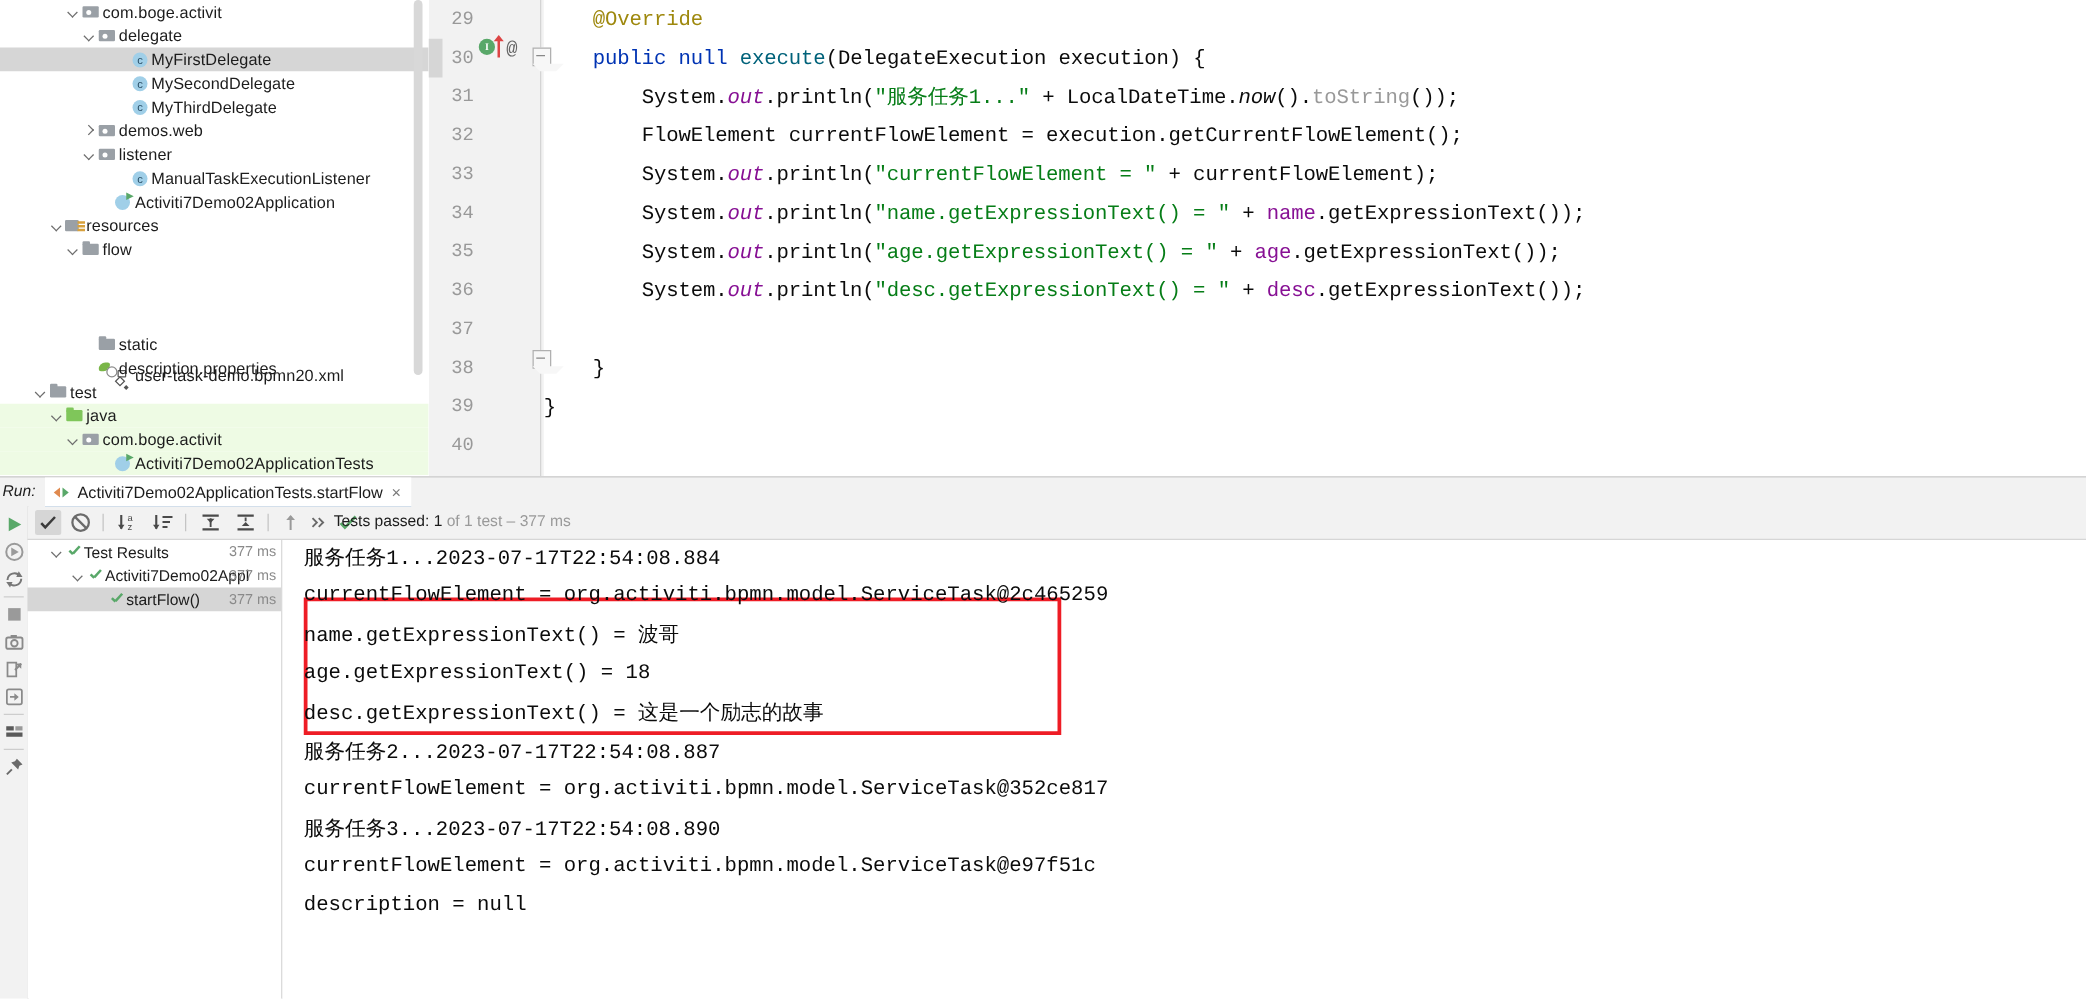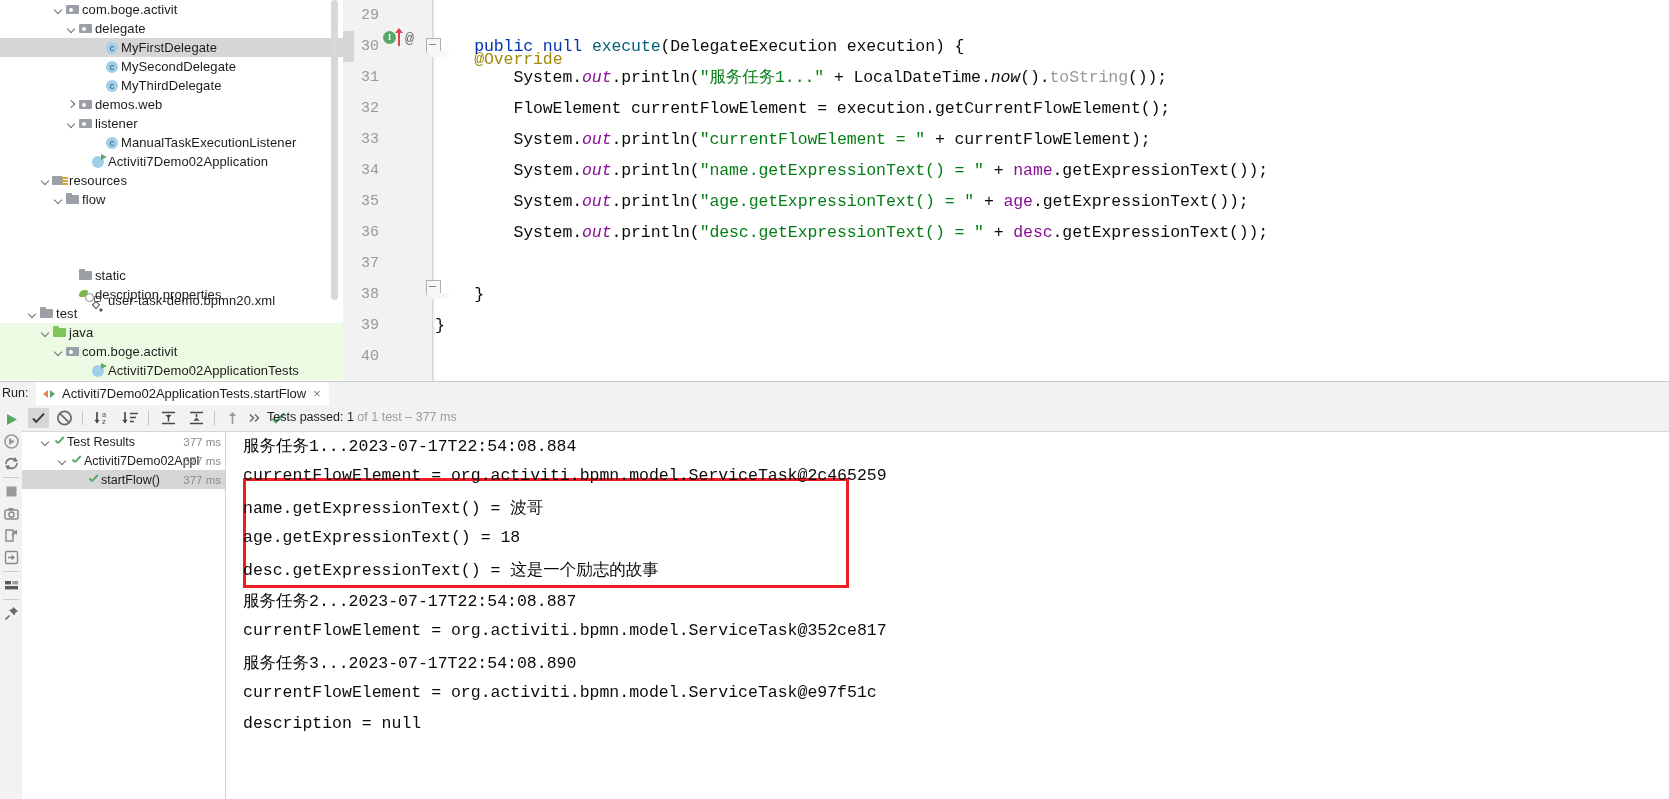--- a/index.html
+++ b/index.html
@@ -89,21 +89,21 @@
   .fld{color:#871094;}
   .sfld{color:#871094;font-style:italic;}
   .mth{color:#00627a;}
   .dim{color:#999;}
   .ital{font-style:italic;}
 
   
   .runwin{position:absolute;left:0;top:381px;width:1669px;height:418px;background:#fff;}
   .run-header{position:absolute;left:0;top:0;width:1669px;height:24px;background:#f2f2f2;
      border-top:1px solid #c9c9c9;border-bottom:1px solid #c9c9c9;}
-  .run-label{position:absolute;left:2px;top:4px;font-size:12.5px;color:#1c1c1c;}
+  .run-label{position:absolute;left:2px;top:4px;font-size:12.5px;color:#1c1c1c;font-style:italic;}
   .run-tab{position:absolute;left:36px;top:0;height:23px;display:flex;align-items:center;background:#fff;
      border-bottom:2px solid #4a88c7;padding:0 8px 0 6px;}
   .run-tab-icon{width:14px;height:14px;position:relative;margin-right:6px;flex:none;}
   .run-tab-icon::before{content:"";position:absolute;left:1px;top:3px;width:0;height:0;
      border-right:5px solid #e08a4f;border-top:4px solid transparent;border-bottom:4px solid transparent;}
   .run-tab-icon::after{content:"";position:absolute;left:8px;top:3px;width:0;height:0;
      border-left:5px solid #59a869;border-top:4px solid transparent;border-bottom:4px solid transparent;}
   .run-tab-label{font-size:13px;color:#1c1c1c;}
   .run-tab-close{margin-left:7px;font-size:13px;color:#7a7a7a;line-height:12px;}
 
@@ -291,21 +291,21 @@
         <div class="run-marker" style="top:31px;"></div>
         <div class="arrow-up" style="top:31px;"></div>
         <div class="at-mark" style="top:31px;">@</div>
         <div class="fold-v"></div>
         <div class="fold-box" style="top:38px;"></div>
         <div class="fold-tip" style="top:51px;"></div>
         <div class="fold-box" style="top:280px;"></div>
         <div class="fold-tip" style="top:293px;"></div>
       </div>
       <div class="code" id="code">
-          <div class="cline" style="top: 0px; margin-top: 44px;">    <span class="anno">@Override</span></div>
+          <div class="cline" style="top: 0px;">    <span class="anno">@Override</span></div>
           <div class="cline" style="top: 31px;">    <span class="kw">public</span> <span class="kw">null</span> <span class="mth">execute</span>(DelegateExecution execution) {</div>
           <div class="cline" style="top: 62px;">        System.<span class="sfld">out</span>.println(<span class="str">"服务任务1..."</span> + LocalDateTime.<span class="ital" style="color:#0b0b0b">now</span>().<span class="dim">toString</span>());</div>
           <div class="cline" style="top: 93px;">        FlowElement currentFlowElement = execution.getCurrentFlowElement();</div>
           <div class="cline" style="top: 124px;">        System.<span class="sfld">out</span>.println(<span class="str">"currentFlowElement = "</span> + currentFlowElement);</div>
           <div class="cline" style="top: 155px;">        System.<span class="sfld">out</span>.println(<span class="str">"name.getExpressionText() = "</span> + <span class="fld">name</span>.getExpressionText());</div>
           <div class="cline" style="top: 186px;">        System.<span class="sfld">out</span>.println(<span class="str">"age.getExpressionText() = "</span> + <span class="fld">age</span>.getExpressionText());</div>
           <div class="cline" style="top: 217px;">        System.<span class="sfld">out</span>.println(<span class="str">"desc.getExpressionText() = "</span> + <span class="fld">desc</span>.getExpressionText());</div>
           <div class="cline" style="top: 248px;"></div>
           <div class="cline" style="top: 279px;">    }</div>
           <div class="cline" style="top: 310px;">}</div>

